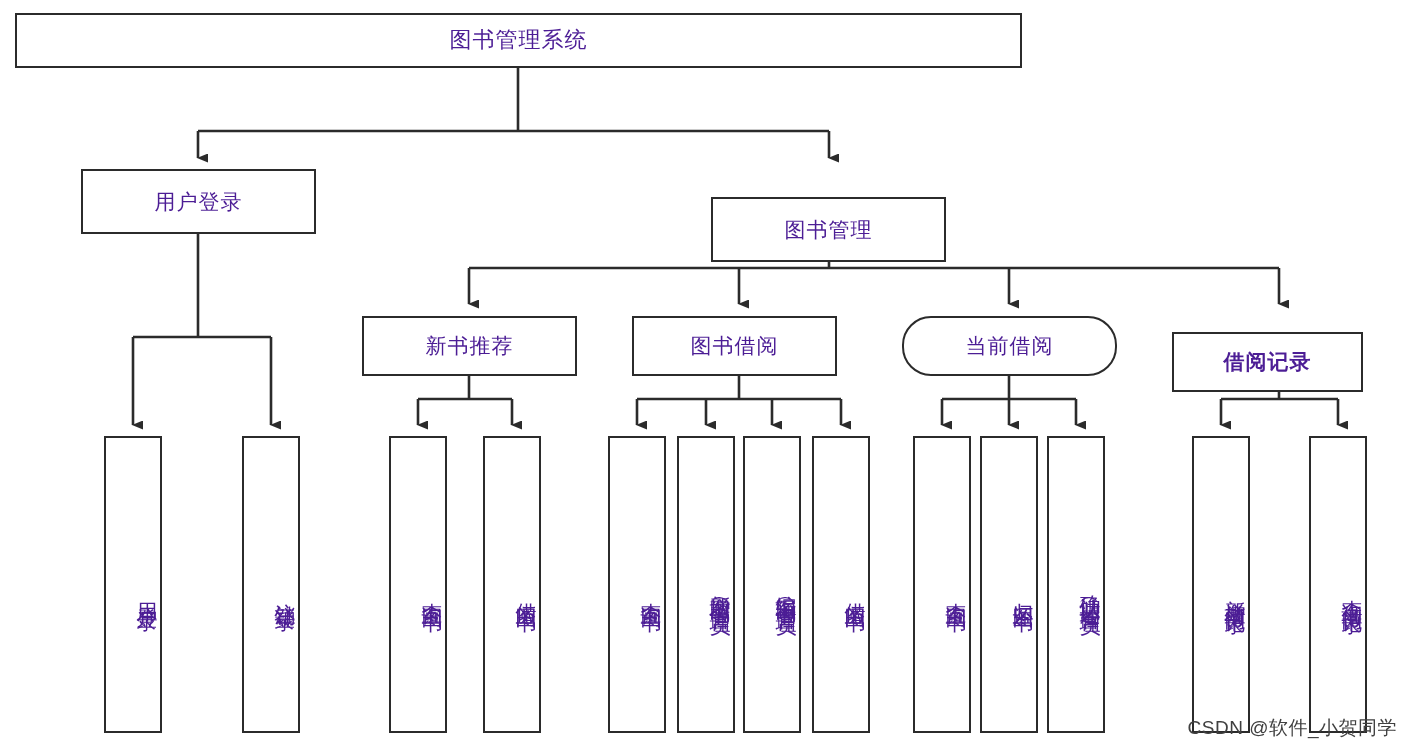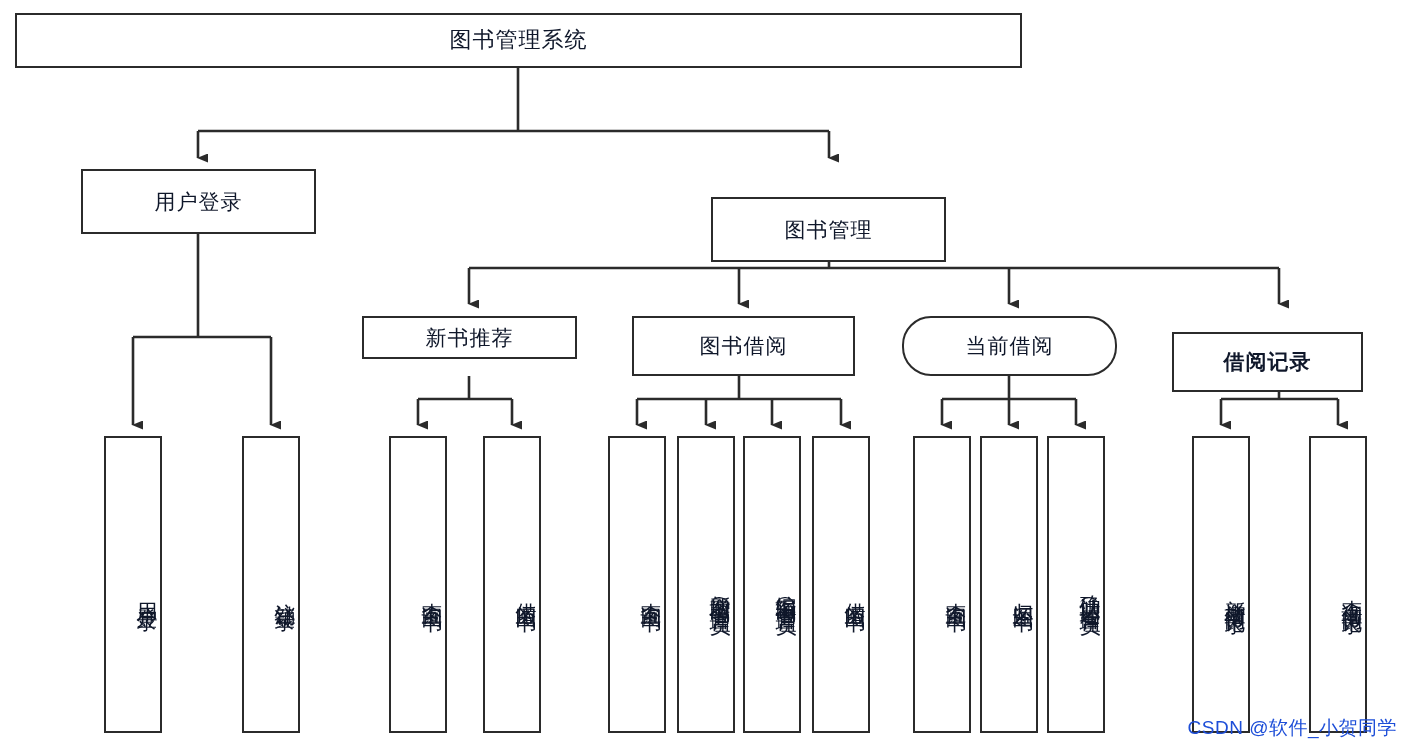--- a/index.html
+++ b/index.html
@@ -27,21 +27,21 @@
     pointer-events: none;
   }
   .node {
     position: absolute;
     box-sizing: border-box;
     border: 2px solid #2b2b2b;
     background: #ffffff;
     display: flex;
     align-items: center;
     justify-content: center;
-    color: #0f172a;
+    color: #4c1d95;
     z-index: 2;
     text-align: center;
   }
   .node.horiz {
     font-size: 21px;
     letter-spacing: 1px;
     line-height: 1.2;
   }
   .node.root {
     font-size: 22px;
@@ -59,21 +59,21 @@
   .node.vert > .vtext {
     writing-mode: vertical-rl;
     text-orientation: upright;
     display: block;
   }
   .watermark {
     position: absolute;
     right: 8px;
     bottom: 6px;
     font-size: 19px;
-    color: #1d4ed8;
+    color: #404040;
     letter-spacing: 0.5px;
     white-space: nowrap;
     z-index: 3;
   }
 </style>
 </head>
 <body>
 
 <div id="canvas">
 
@@ -131,24 +131,24 @@
     <span>图书管理系统</span>
   </div>
 
   <div class="node horiz" style="left:81px; top:169px; width:235px; height:65px;">
     <span>用户登录</span>
   </div>
   <div class="node horiz" style="left:711px; top:169px; width:235px; height:65px;margin-top:28px;">
     <span>图书管理</span>
   </div>
 
-  <div class="node horiz" style="left:362px; top:316px; width:215px; height:43px;">
+  <div class="node horiz" style="left:362px; top:316px; width:215px; height:60px;">
     <span>新书推荐</span>
   </div>
-  <div class="node horiz" style="left:632px; top:316px; width:223px; height:60px;">
+  <div class="node horiz" style="left:632px; top:316px; width:205px; height:60px;">
     <span>图书借阅</span>
   </div>
   <div class="node horiz" style="left:902px; top:316px; width:215px; height:60px;border-radius:29px;">
     <span>当前借阅</span>
   </div>
   <div class="node horiz" style="left:1172px; top:332px; width:191px; height:60px;font-weight:bold;">
     <span>借阅记录</span>
   </div>
 
   <div class="node vert" style="left:104px; top:436px; width:58px; height:297px;">

